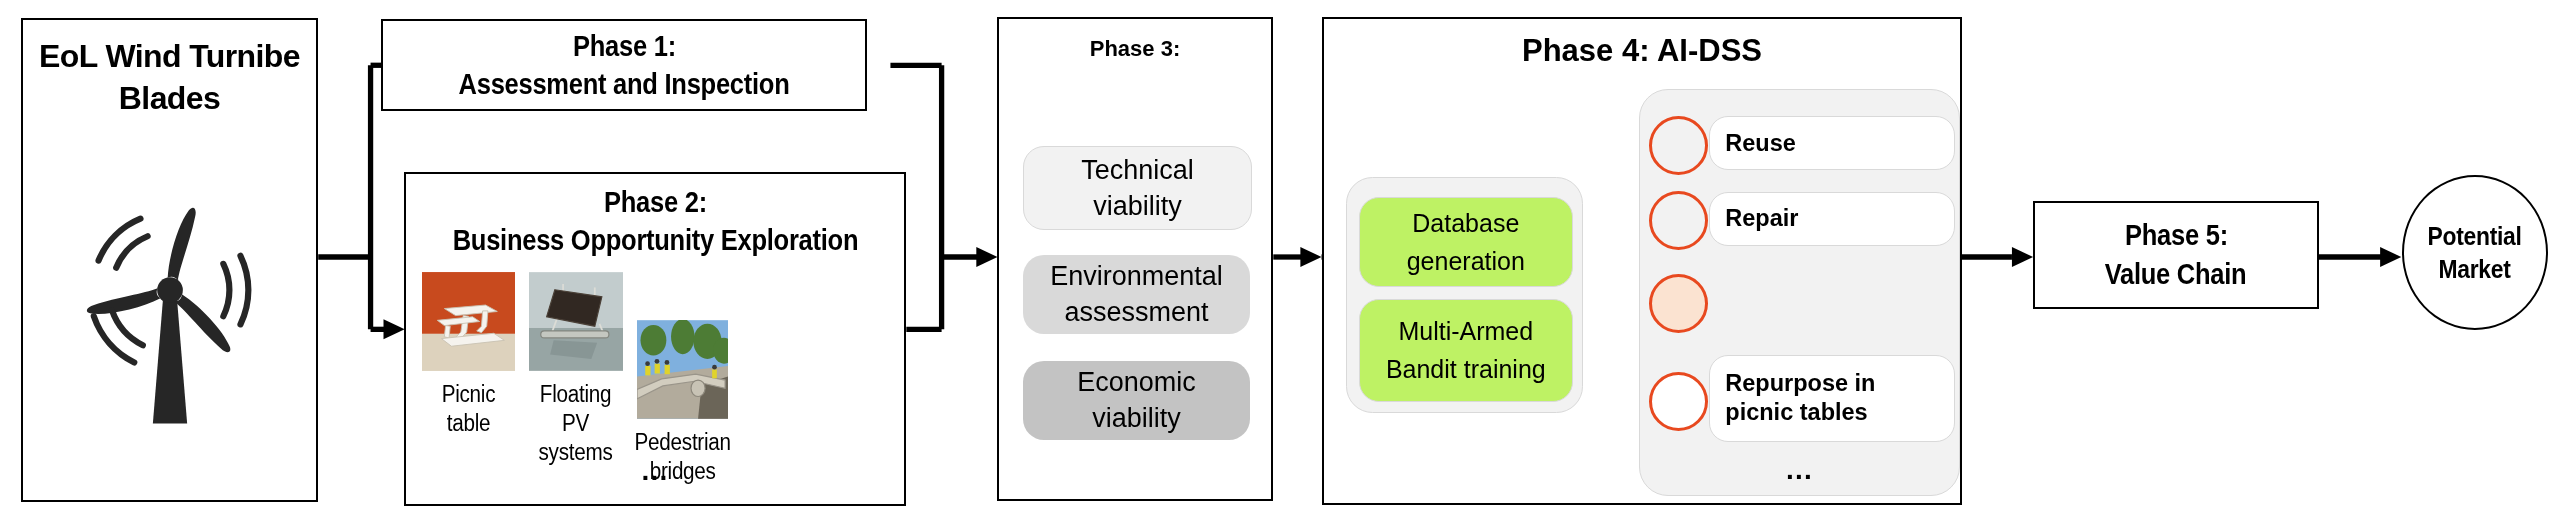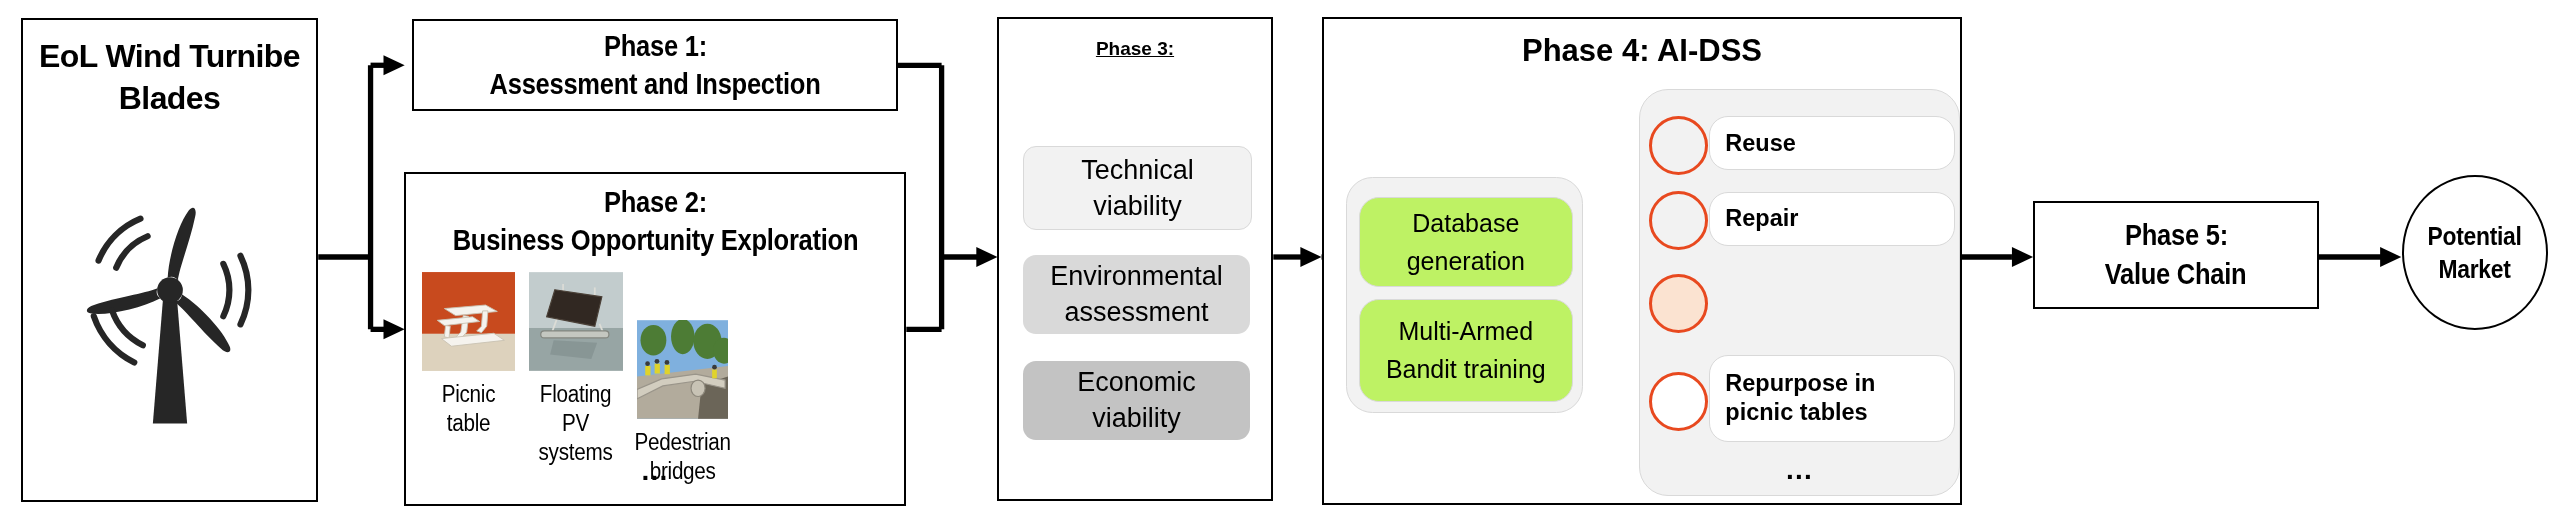--- a/index.html
+++ b/index.html
@@ -5,21 +5,21 @@
   html,body{margin:0;padding:0;background:#ffffff;}
   body{font-family:"Liberation Sans", sans-serif;color:#000;}
   .canvas{position:relative;width:2576px;height:514px;background:#fff;overflow:hidden;}
   .abs{position:absolute;box-sizing:border-box;}
   .box{position:absolute;box-sizing:border-box;background:#fff;border:2.4px solid #000;}
   .col{display:flex;flex-direction:column;align-items:center;}
   .ctr{justify-content:center;}
   .lines{white-space:pre-line;text-align:center;}
   .cond{display:inline-block;transform:scaleX(.88);transform-origin:50% 50%;letter-spacing:-0.3px;}
   .bold{font-weight:bold;}
-  .pill{position:absolute;border-radius:13px;display:flex;align-items:center;justify-content:center;
+  .pill{position:absolute;border-radius:21px;display:flex;align-items:center;justify-content:center;
         font-size:27px;line-height:36px;}
   .panel{position:absolute;background:#f2f2f2;border:1.2px solid #d9d9d9;}
   .module{position:absolute;background:#bef264;border:1.2px solid #d9d9d9;border-radius:20px;
           display:flex;align-items:center;justify-content:center;font-size:25px;line-height:38px;}
   .strat-circle{position:absolute;width:53px;height:53px;border:3.5px solid #e8491f;border-radius:50%;}
   .strat-label{position:absolute;background:#fff;border:1.2px solid #d9d9d9;border-radius:19px;
                display:flex;align-items:center;font-size:23.5px;line-height:29px;padding-left:15.3px;}
   .strat-label .lines{text-align:left;font-weight:bold;}
   .photo{display:block;}
   .opt-label{font-size:23.5px;line-height:29px;margin-top:8.2px;text-align:center;}
@@ -85,21 +85,21 @@
             <path d="M148,-72 A165,165 0 0 1 148,72"></path>
             <path d="M112,-55 A125,125 0 0 1 112,55"></path>
             <path d="M-160,55 A170,170 0 0 0 -75,152"></path>
             <path d="M-122,42 A130,130 0 0 0 -57,116"></path>
           </g>
         </g>
       </g>
     </svg>
   </div>
 
-  <div class="box col ctr" style="left:412px;top:19.4px;width:486px;height:92px;">
+  <div class="box col ctr" style="left:381px;top:19.4px;width:486px;height:92px;">
     <div class="bold cond" style="font-size:29px;line-height:38px;">Phase 1:</div>
     <div class="bold cond" style="font-size:29px;line-height:38px;">Assessment and Inspection</div>
   </div>
 
   <div class="box" style="left:404px;top:172px;width:502px;height:334px;padding-top:9.4px;">
     <div class="col">
       <div class="bold cond" style="font-size:29px;line-height:38px;">Phase 2:</div>
       <div class="bold cond" style="font-size:29px;line-height:38px;">Business Opportunity Exploration</div>
     </div>
     <div style="display:flex;justify-content:flex-start;padding-left:15.3px;margin-top:13px;gap:13px;">
@@ -162,21 +162,21 @@
         </svg>
         <div class="opt-label cond lines">Pedestrian
 bridges</div>
       </div>
     </div>
     <div class="ellipsis" style="margin-top:0;width:100%;position:absolute;left:0;top:281px;">...</div>
   </div>
 
   <div class="box" style="left:997px;top:16.5px;width:276px;height:484px;padding-top:11.8px;">
     <div class="col">
-      <div class="bold" style="font-size:19px;line-height:38px;text-decoration:underline;">Phase 3:</div>
+      <div class="bold" style="font-size:22px;line-height:38px;">Phase 3:</div>
     </div>
     <div class="pill lines" style="left:24px;top:127px;width:227px;height:82px;background:#f2f2f2;border:1.2px solid #d9d9d9;">
       <span class="lines">Technical
 viability</span></div>
     <div class="pill lines" style="left:24px;top:236px;width:227px;height:79px;background:#d9d9d9;">
       <span class="lines">Environmental
 assessment</span></div>
     <div class="pill lines" style="left:24px;top:342px;width:227px;height:79px;background:#c3c3c3;">
       <span class="lines">Economic
 viability</span></div>

